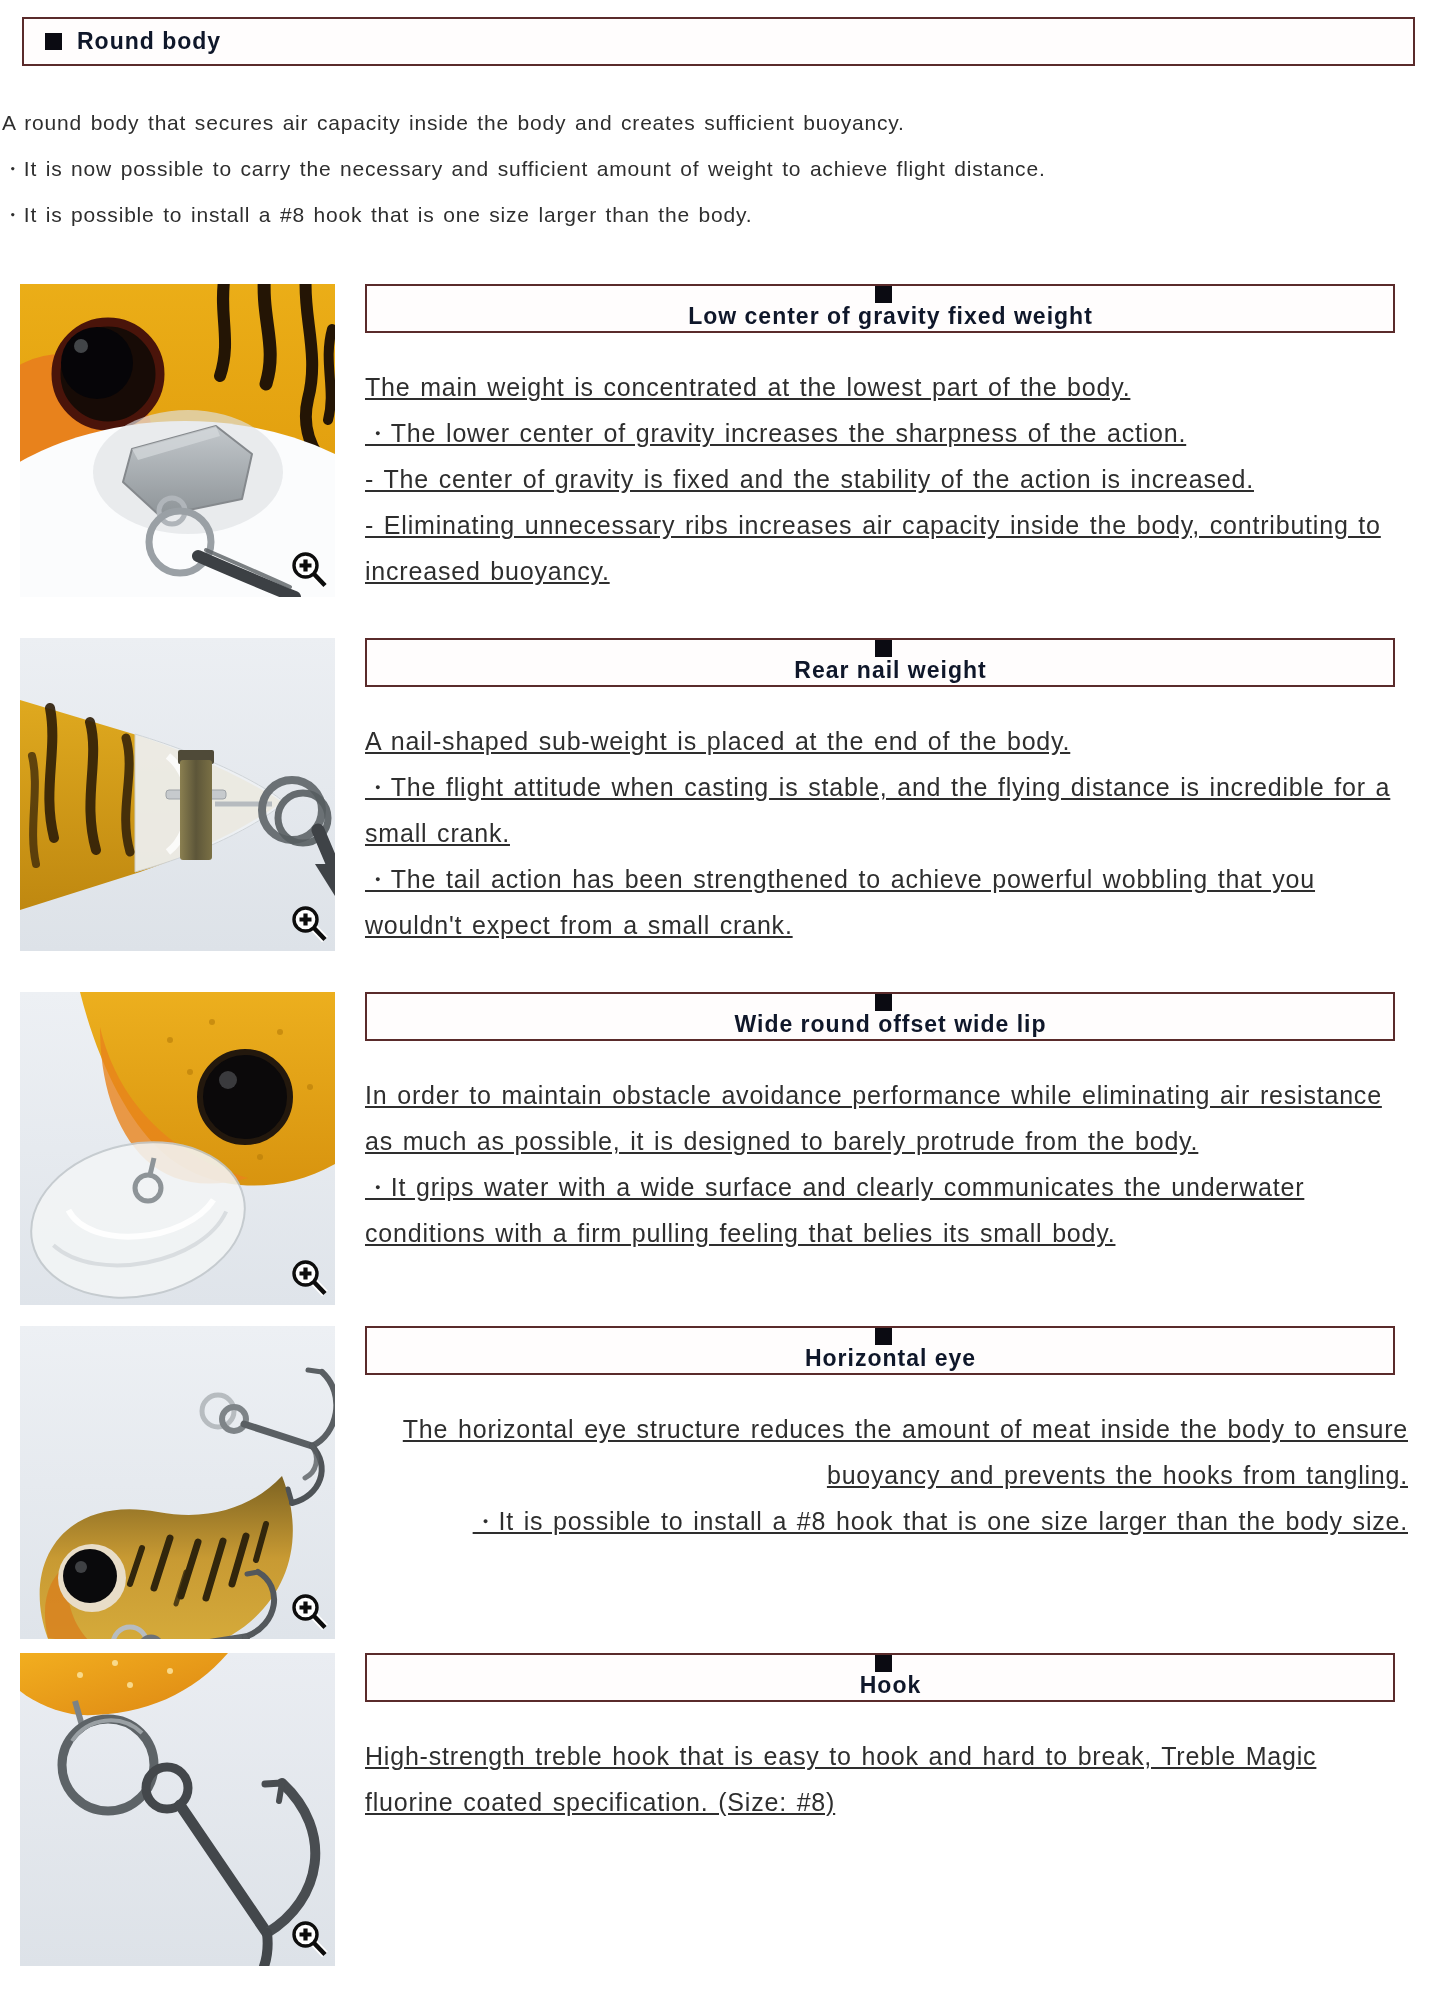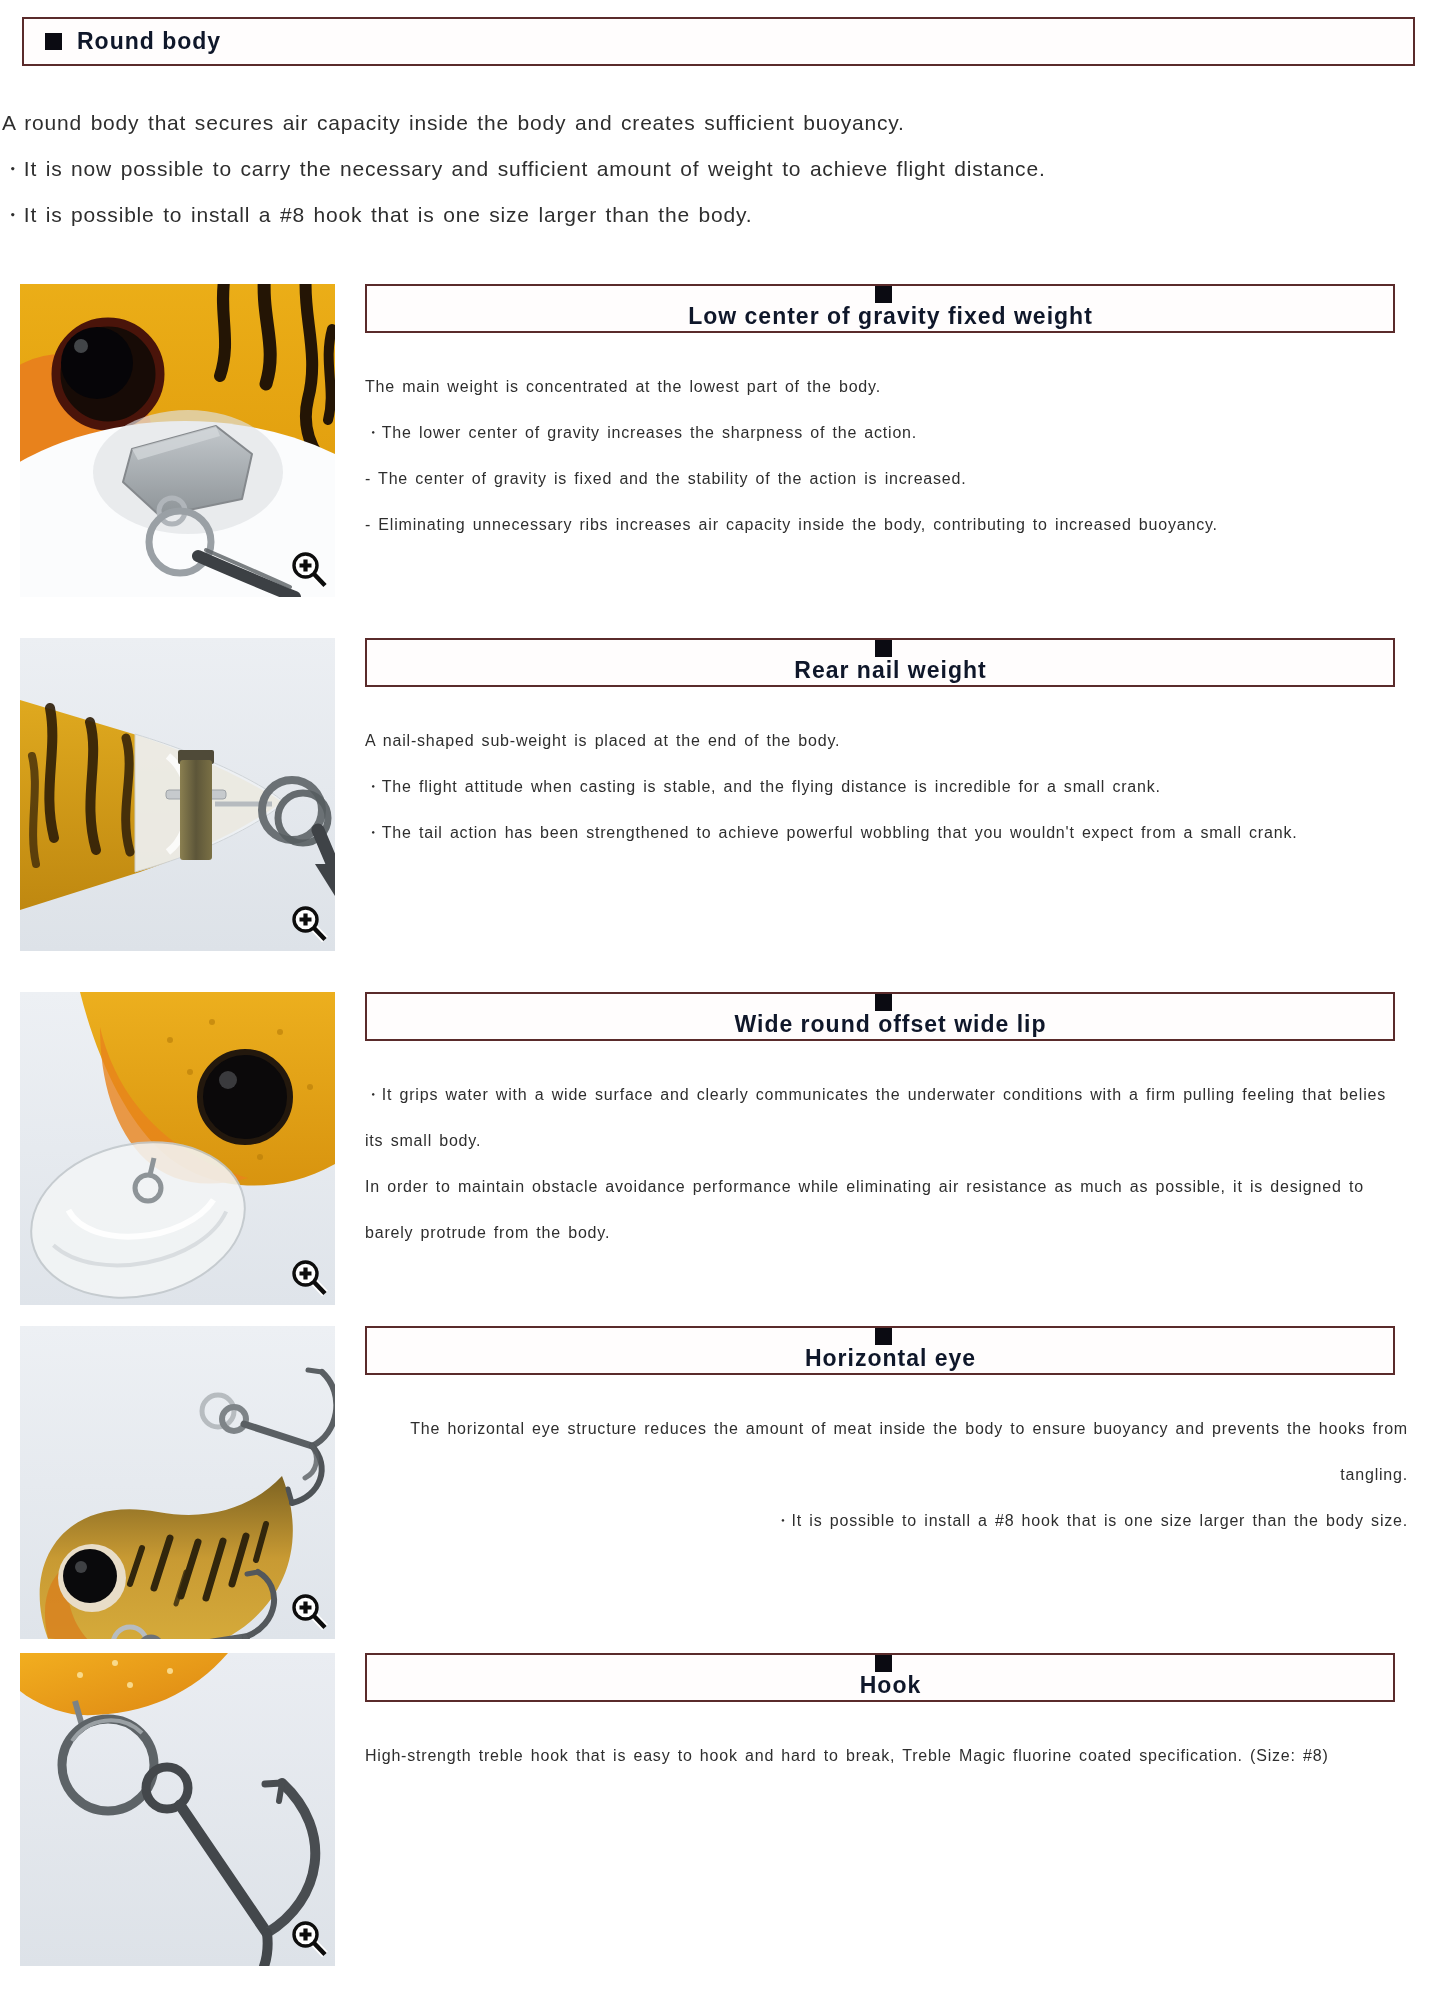--- a/index.html
+++ b/index.html
@@ -29,21 +29,21 @@
   .row5{margin-top:14px;}
   .feature-image{
     width:315px;height:313px;position:relative;flex:0 0 auto;margin:0;
     cursor:pointer;
   }
   .feature-image svg.photo{width:100%;height:100%;display:block;}
   .zoom-btn{position:absolute;right:6px;bottom:8px;width:40px;height:40px;display:block;cursor:pointer;}
   .zoom-btn svg{width:100%;height:100%;display:block;}
   .feature-content{margin-left:30px;width:1043px;}
   .feature-content .header-box{width:1030px;flex-direction:column;}
-  .feature-text{margin-top:31px;font-size:16px;line-height:46px;letter-spacing:.8px;word-spacing:2px;}
+  .feature-text{margin-top:31px;font-size:25px;line-height:46px;letter-spacing:.8px;word-spacing:2px;text-decoration:underline;}
   .feature-text p{margin:0;}
 </style>
 </head>
 <body>
 
 <header class="header-box intro-header">
   <span class="bullet"></span>
   <h2 class="header-label">Round body</h2>
 </header>
 <div class="intro-text">
@@ -210,22 +210,22 @@
         <path d="M16.5,10.5 V22.5 M10.5,16.5 H22.5" stroke="#0d0d0d" stroke-width="4.2"></path>
       </svg>
     </span>
   </figure>
   <div class="feature-content">
     <header class="header-box">
       <span class="bullet"></span>
       <h2 class="header-label">Wide round offset wide lip</h2>
     </header>
     <div class="feature-text">
+      <p>In order to maintain obstacle avoidance performance while eliminating air resistance as much as possible, it is designed to barely protrude from the body.</p>
       <p>・It grips water with a wide surface and clearly communicates the underwater conditions with a firm pulling feeling that belies its small body.</p>
-      <p>In order to maintain obstacle avoidance performance while eliminating air resistance as much as possible, it is designed to barely protrude from the body.</p>
     </div>
   </div>
 </section>
 
 <section class="feature-row row4">
   <figure class="feature-image">
     <svg class="photo" viewBox="0 0 315 313">
       <defs>
         <linearGradient id="g4bg" x1="0" y1="0" x2="0" y2="1">
           <stop offset="0" stop-color="#edf0f4"></stop>

